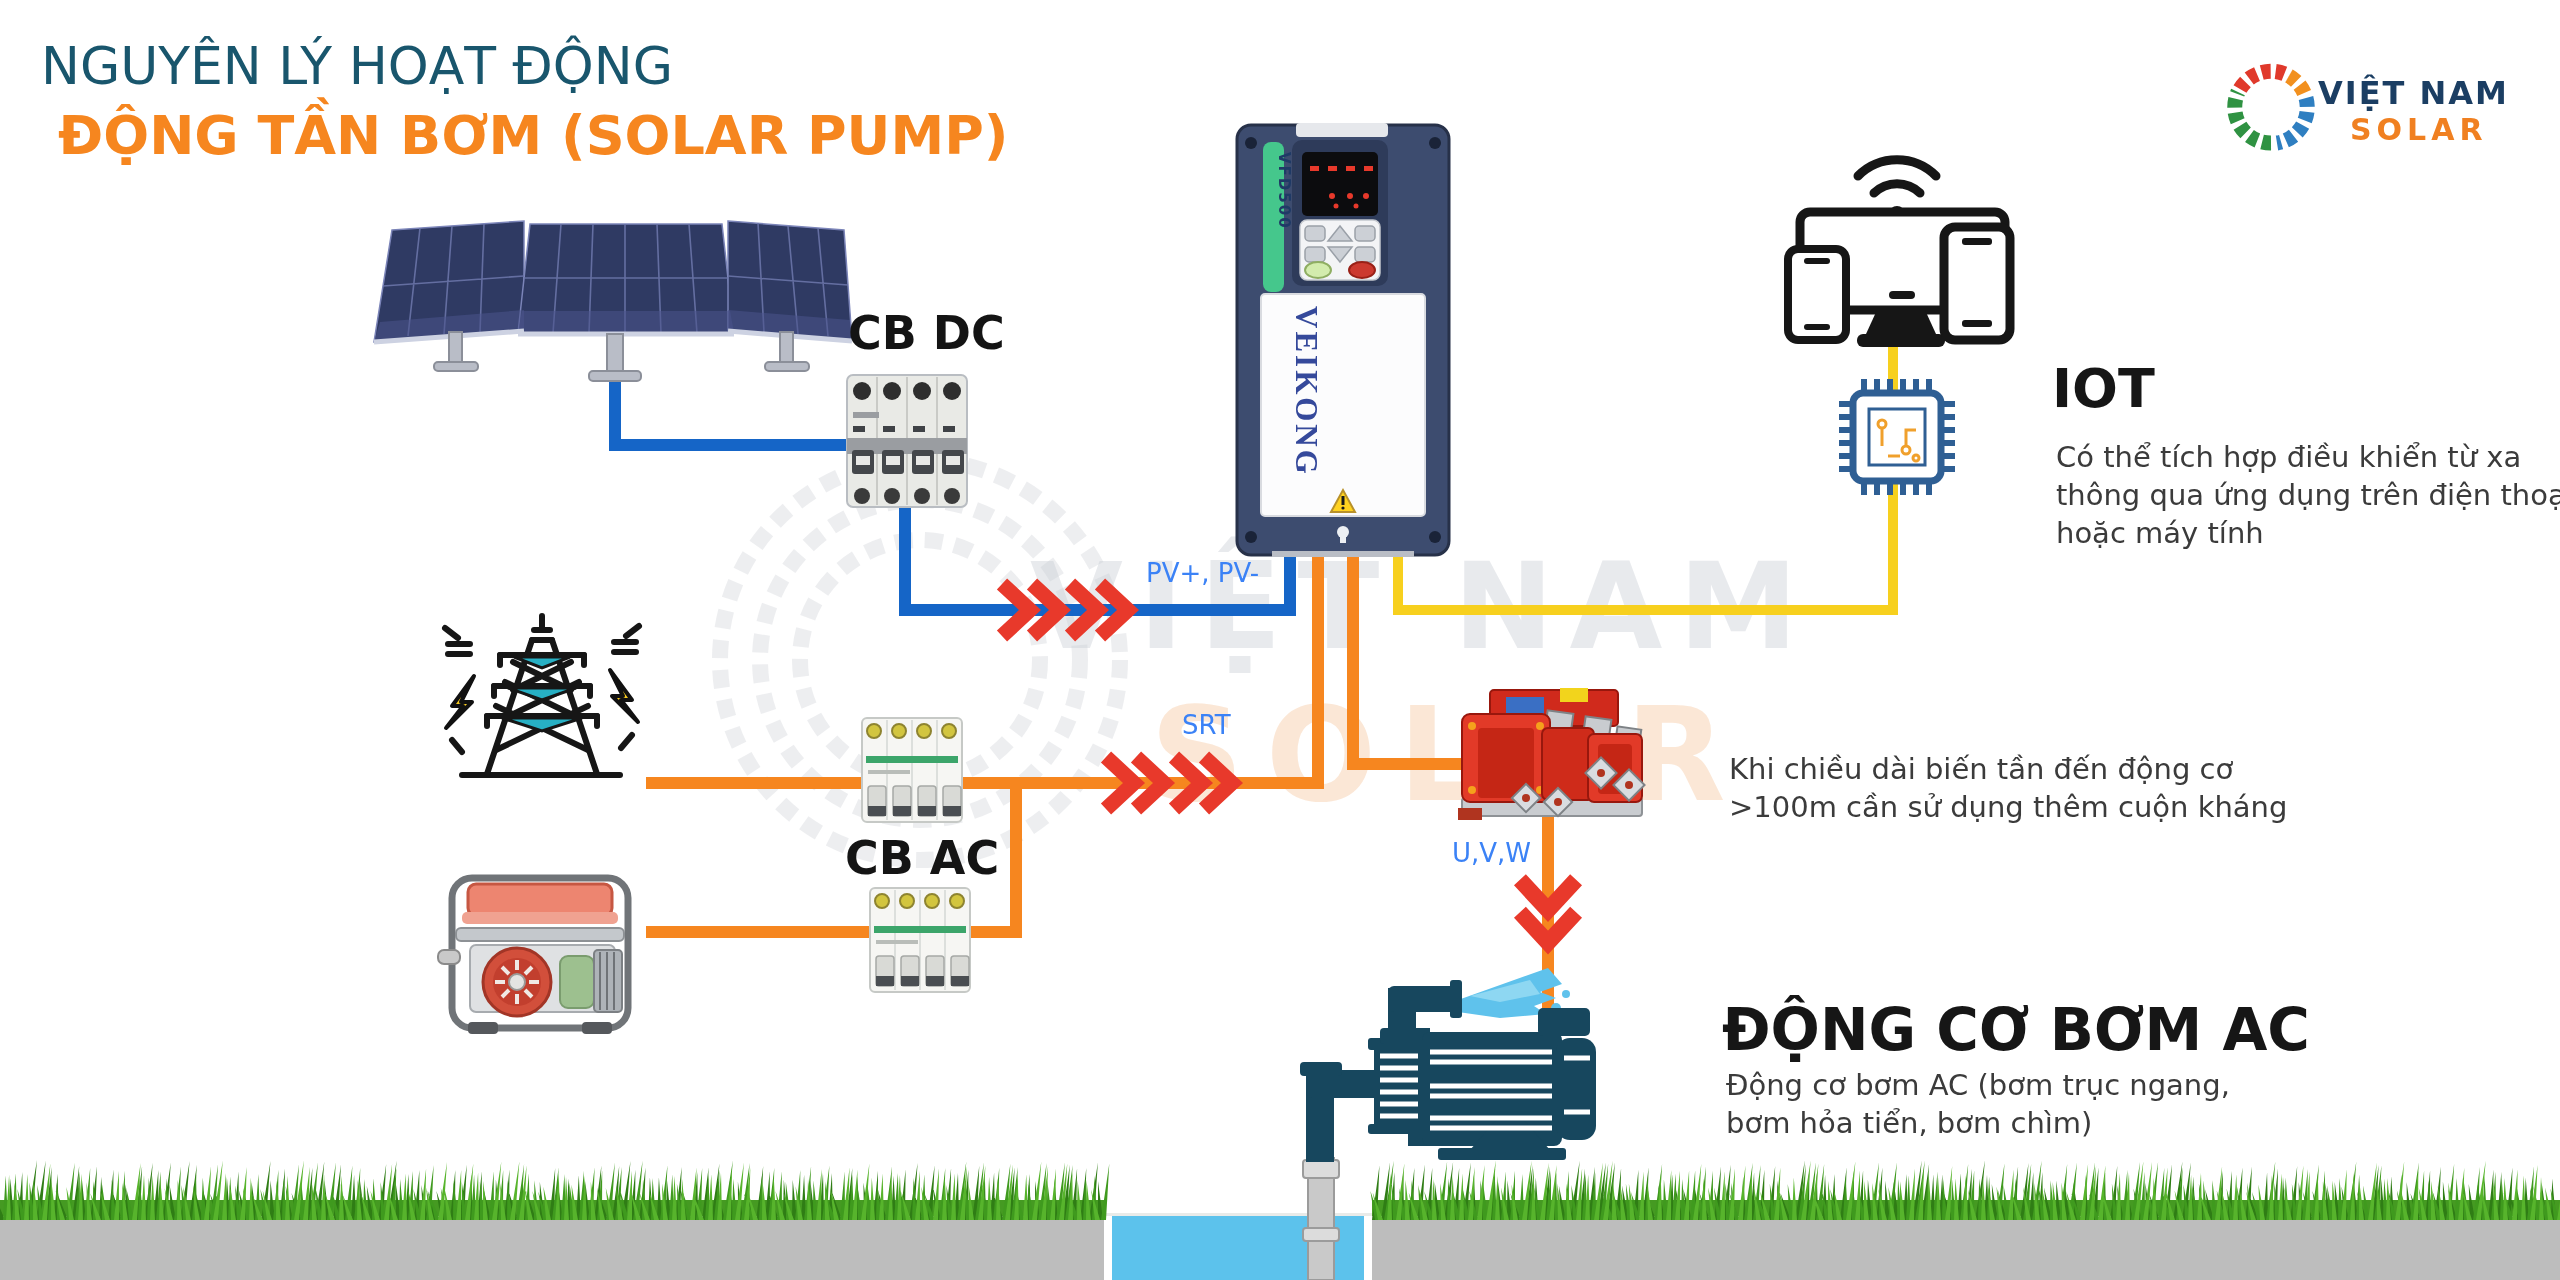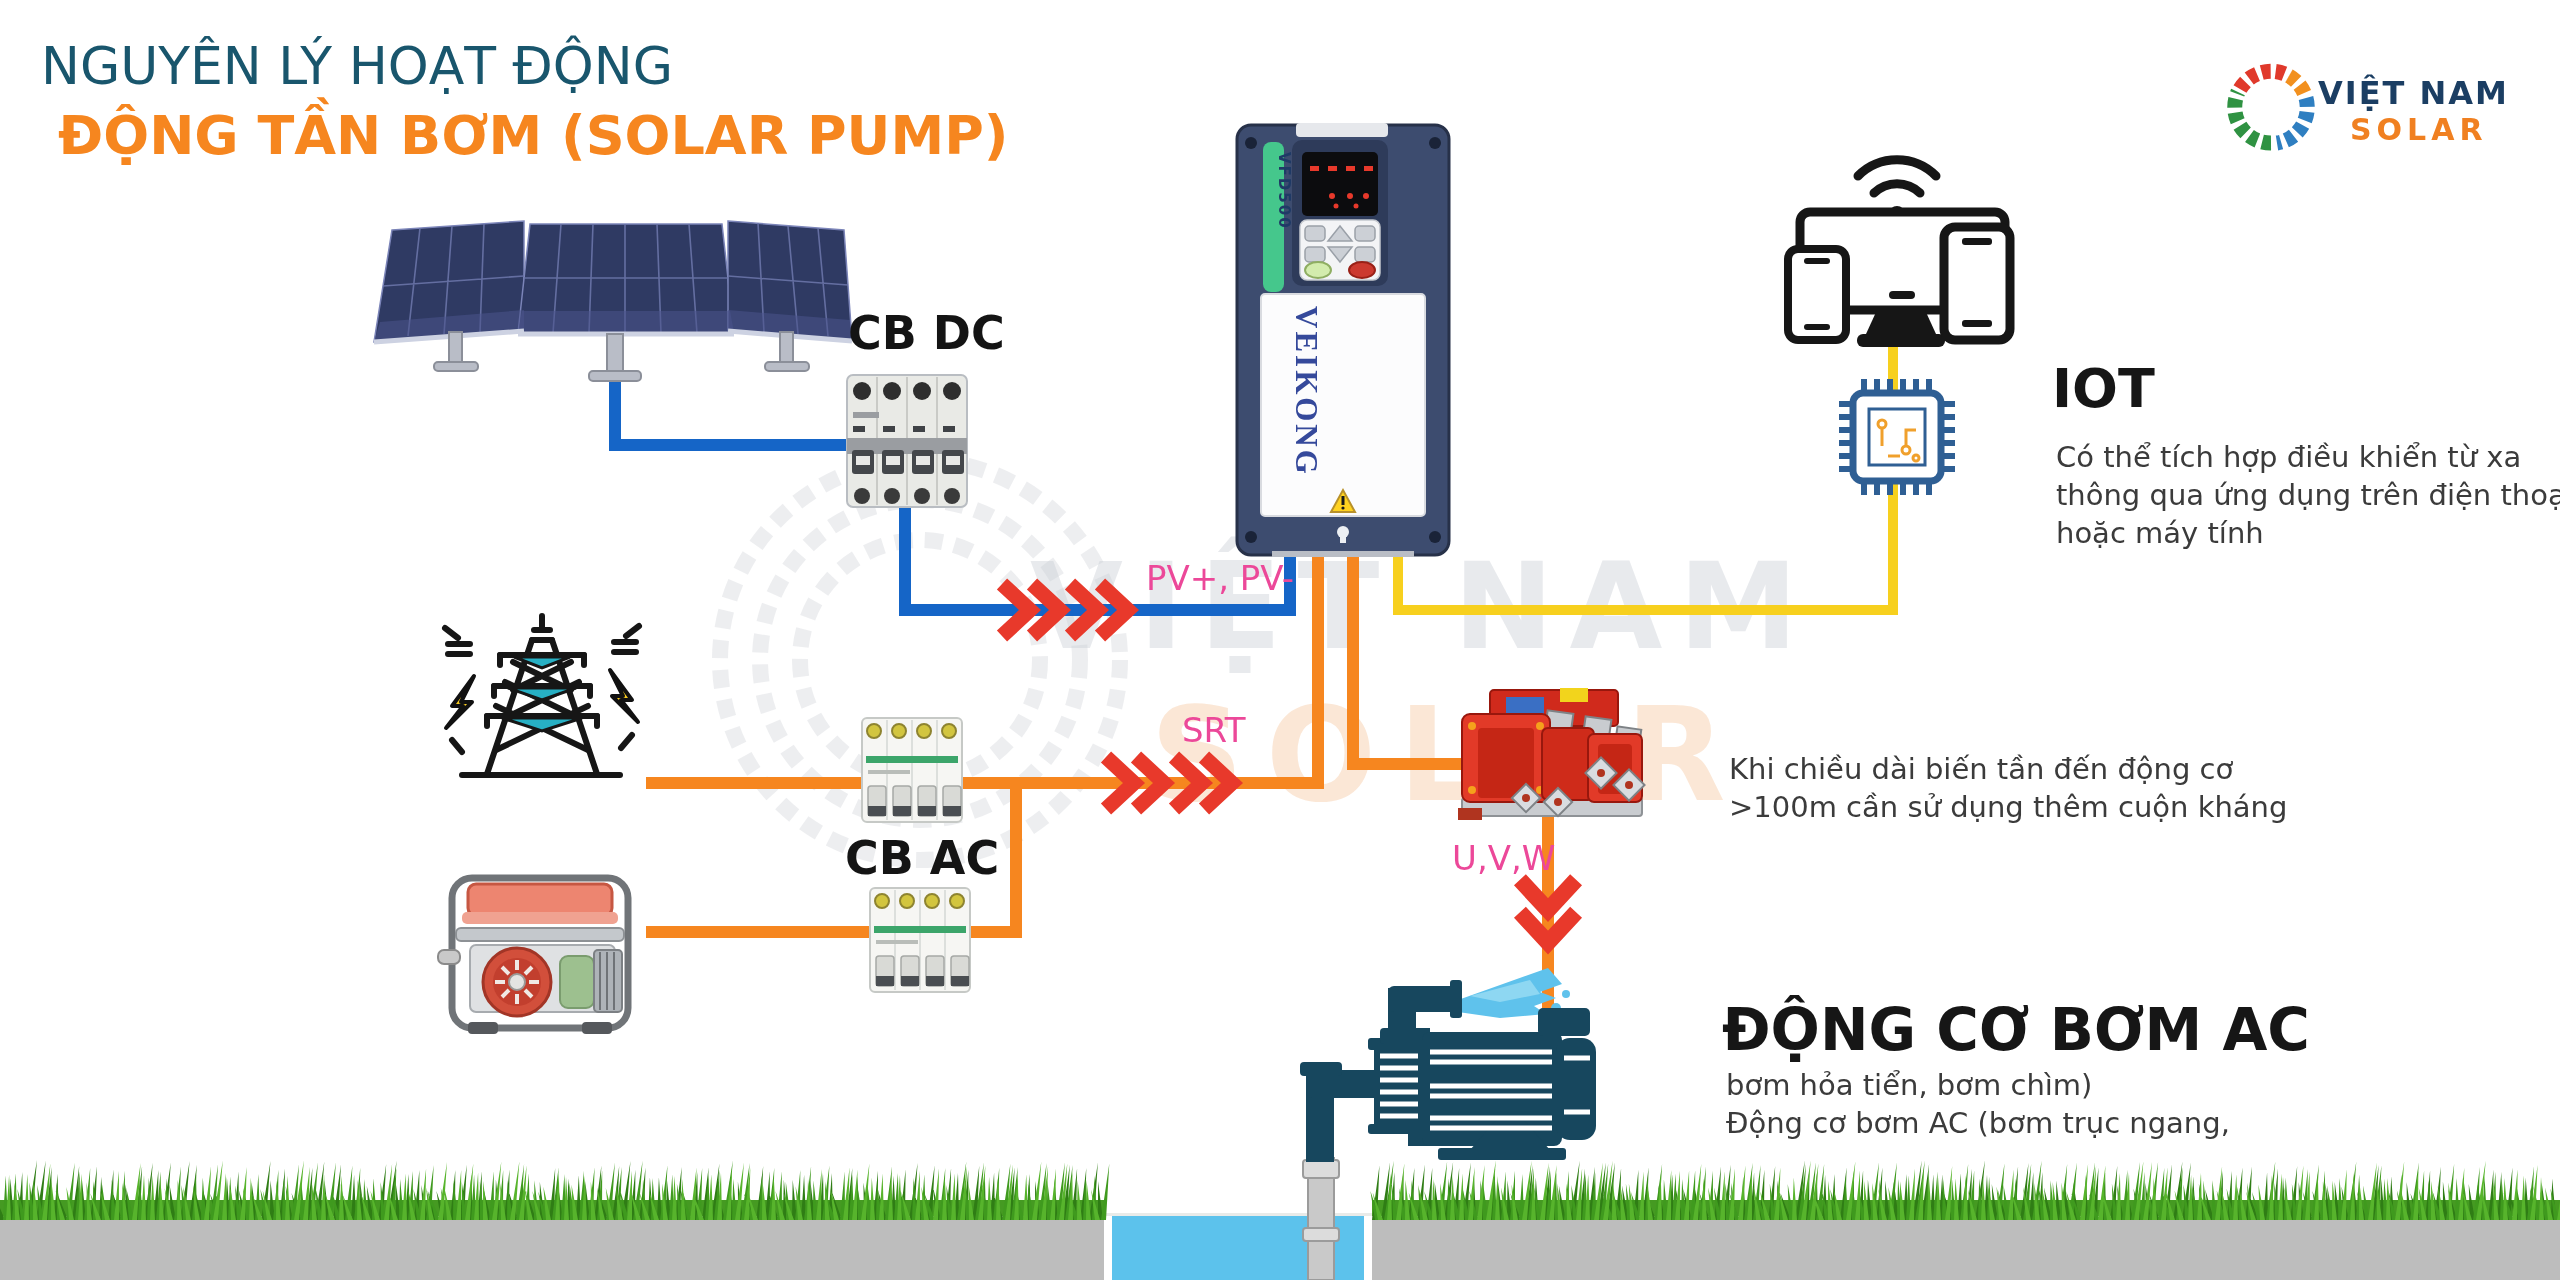--- a/index.html
+++ b/index.html
@@ -9,21 +9,21 @@
   }
   .art{position:absolute;left:0;top:0;width:2560px;height:1280px;}
   .abs{position:absolute;white-space:nowrap;}
   .title-l1{left:41px;top:36px;font-size:52px;font-weight:400;color:#19566d;letter-spacing:0;}
   .title-l2{left:58px;top:104px;font-size:54px;font-weight:800;color:#f6861f;}
   .logo-name{left:2318px;top:74px;font-size:32px;font-weight:800;color:#1b3e63;letter-spacing:2px;}
   .logo-sub{left:2350px;top:112px;font-size:30px;font-weight:800;color:#f08021;letter-spacing:5px;}
   .breaker-label{font-size:46px;font-weight:800;color:#141414;}
   .cbdc{left:848px;top:306px;text-align:center;}
   .cbac{left:845px;top:831px;}
-  .wire-label{font-size:34px;font-weight:500;color:#ec4899;}
+  .wire-label{font-size:26px;font-weight:500;color:#3b82f6;}
   .pv{left:1146px;top:558px;}
   .srt{left:1182px;top:710px;}
   .uvw{left:1452px;top:838px;}
   .sec-h{font-weight:800;color:#161616;}
   .iot-h{left:2052px;top:357px;font-size:54px;}
   .ck-h{left:1726px;top:684px;font-size:52px;}
   .pm-h{left:1722px;top:996px;font-size:58px;text-align:center;}
   .desc{font-size:29px;color:#3b3b3b;line-height:38px;}
   .iot-d{left:2056px;top:438px;}
   .ck-d{left:1729px;top:750px;}
@@ -442,17 +442,17 @@
   <div>hoặc máy tính</div>
 </div>
 
 <div class="abs desc ck-d">
   <div>Khi chiều dài biến tần đến động cơ</div>
   <div>&gt;100m cần sử dụng thêm cuộn kháng</div>
 </div>
 
 <div class="abs sec-h pm-h">ĐỘNG CƠ BƠM AC</div>
 <div class="abs desc pm-d">
+  <div>Động cơ bơm AC (bơm trục ngang,</div>
   <div>bơm hỏa tiển, bơm chìm)</div>
-  <div>Động cơ bơm AC (bơm trục ngang,</div>
 </div>
 
 </div>
 
 </body></html>

